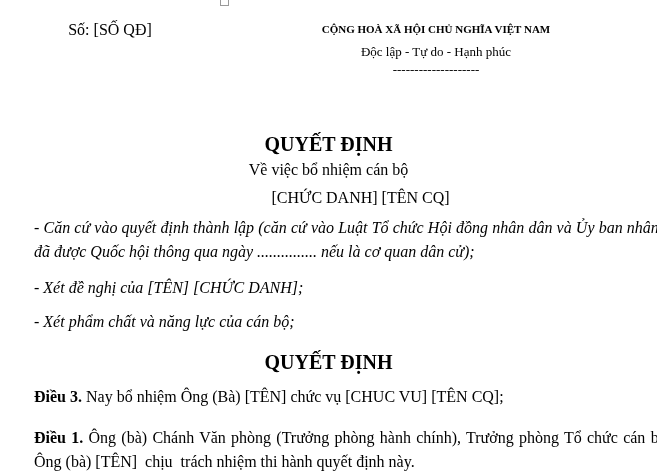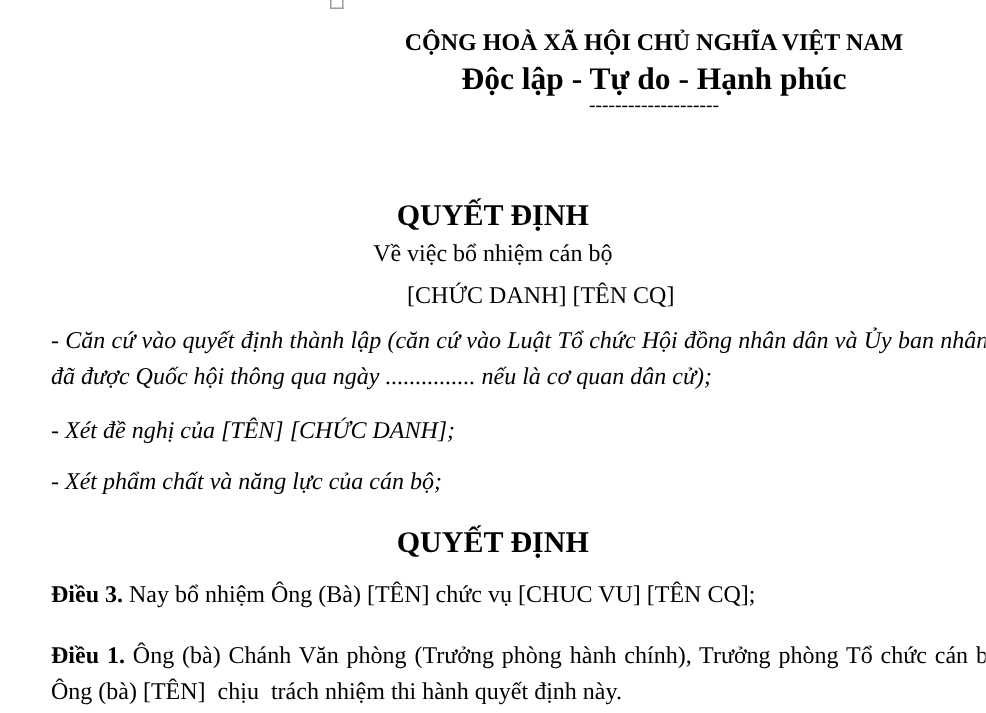--- a/index.html
+++ b/index.html
@@ -45,27 +45,27 @@
       line-height: 22px;
       white-space: nowrap;
     }
     .decision-no {
       font-size: 16px;
       line-height: 24px;
       white-space: nowrap;
     }
     .country {
       font-weight: bold;
-      font-size: 16px;
+      font-size: 11px;
       line-height: 22px;
       white-space: nowrap;
     }
     .motto {
-      font-weight: bold;
-      font-size: 21px;
+      font-weight: normal;
+      font-size: 13px;
       line-height: 24px;
       white-space: nowrap;
     }
     .dashes {
       font-size: 13px;
       line-height: 12px;
       letter-spacing: 0px;
       white-space: nowrap;
     }
     .center-line {
@@ -97,20 +97,21 @@
     .bold-label {
       font-weight: bold;
     }
   </style>
 </head>
 <body>
 
 <div class="anchor-mark"></div>
 
 <div class="header-left">
+  <div class="decision-no">Số: [SỐ QĐ]</div>
 </div>
 
 <div class="header-right">
   <div class="country">CỘNG HOÀ XÃ HỘI CHỦ NGHĨA VIỆT NAM</div>
   <div class="motto">Độc lập - Tự do - Hạnh phúc</div>
   <div class="dashes">--------------------</div>
 </div>
 
 <div class="center-line title-bold" style="top:133px; line-height:22px;">QUYẾT ĐỊNH</div>
 <div class="center-line" style="top:158px; line-height:24px;text-align:center;">Về việc bổ nhiệm cán bộ</div>

